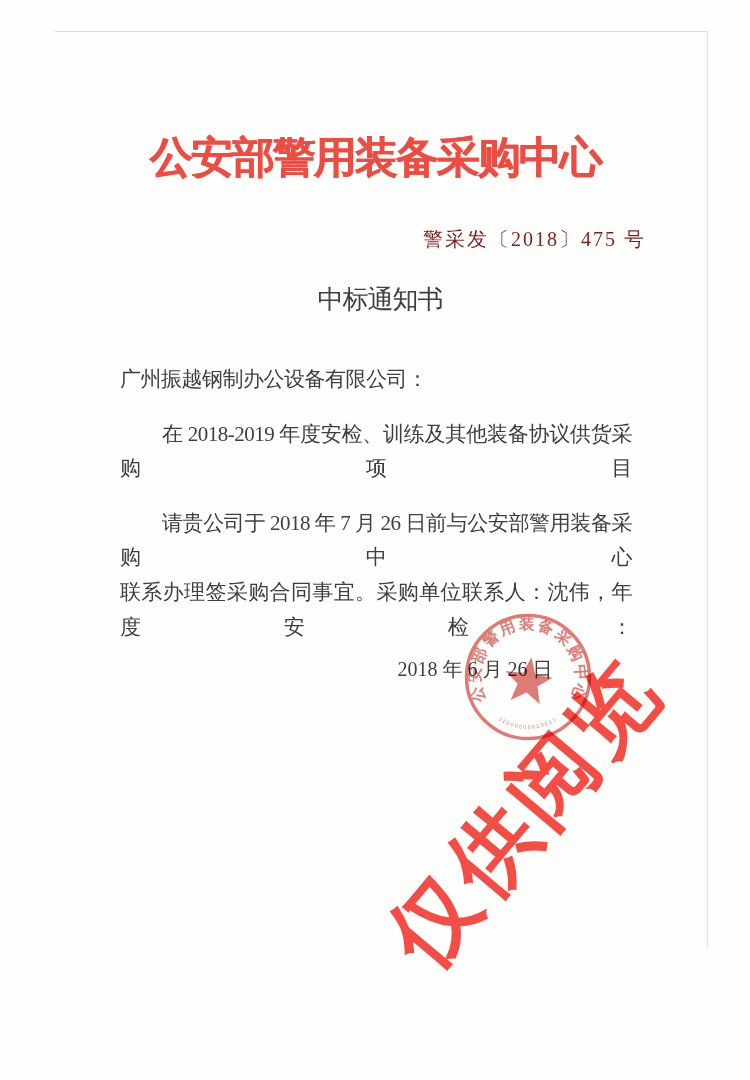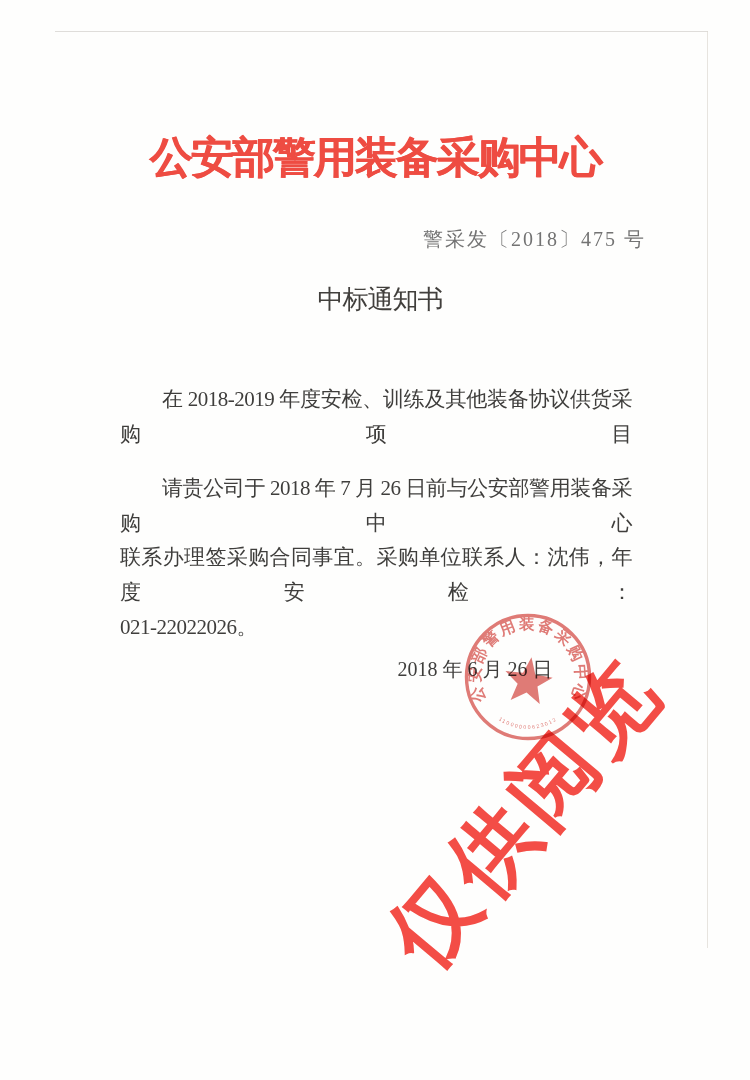--- a/index.html
+++ b/index.html
@@ -18,21 +18,21 @@
   }
   .letterhead{
     position:absolute;left:0;top:131px;width:750px;text-align:center;
     color:var(--title-red);font-weight:900;font-size:43px;line-height:54px;
     letter-spacing:-2px;
     text-shadow:.7px 0 0 currentColor;
     font-family:"Liberation Serif", serif;
   }
   .doc-number{
     position:absolute;left:423px;top:226px;
-    font-size:20px;line-height:26px;letter-spacing:2px;color:#737373;
+    font-size:20px;line-height:26px;letter-spacing:2px;color:#7f1d1d;
   }
   .subject{
     position:absolute;left:5px;top:283px;width:750px;text-align:center;
     font-size:26px;line-height:34px;letter-spacing:-1px;color:#413f3c;
   }
   .body-text{
     position:absolute;left:120px;top:362px;width:512px;
     font-size:21px;line-height:34.6px;letter-spacing:-0.5px;
     color:var(--body-text);text-align:justify;
   }
@@ -63,24 +63,24 @@
 <div class="scan-edge-right"></div>
 
 <div class="letterhead">公安部警用装备采购中心</div>
 
 <div class="doc-number">警采发〔2018〕475 号</div>
 
 <div class="subject">中标通知书</div>
 
 <div class="body-text">
 
+<div class="line">广州振越钢制办公设备有限公司：</div>
     <div class="line indent fill">在 2018-2019 年度安检、训练及其他装备协议供货采购项目</div>
     <div class="line indent fill">请贵公司于 2018 年 7 月 26 日前与公安部警用装备采购中心</div>
     <div class="line fill">联系办理签采购合同事宜。采购单位联系人：沈伟，年度安检：</div>
-    <div class="line">021-22022026。</div>
   </div>
 
 <div class="date-line">2018 年 6 月 26 日</div>
 
 <svg class="stamp" viewBox="0 0 180 180" xmlns="http://www.w3.org/2000/svg">
   <defs>
     <path id="sealArcTop" d="M 46.5 110.3 A 48 48 0 1 1 133.5 110.3" fill="none"></path>
     <path id="sealArcBottom" d="M 60.2 132.6 A 52 52 0 0 0 119.8 132.6" fill="none"></path>
   </defs>
   <circle cx="90" cy="90" r="61.5" fill="none" stroke="#d85a55" stroke-width="3.4"></circle>

